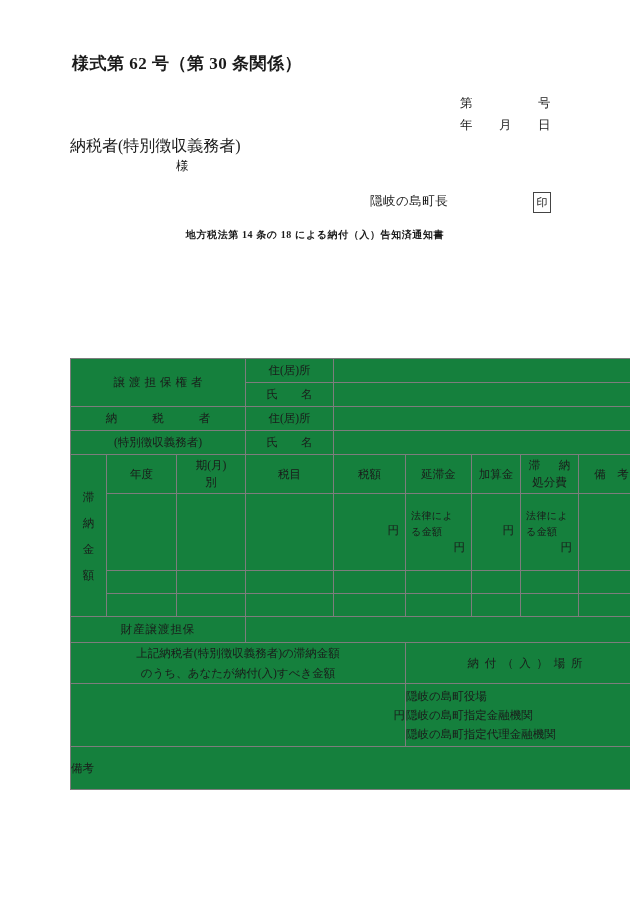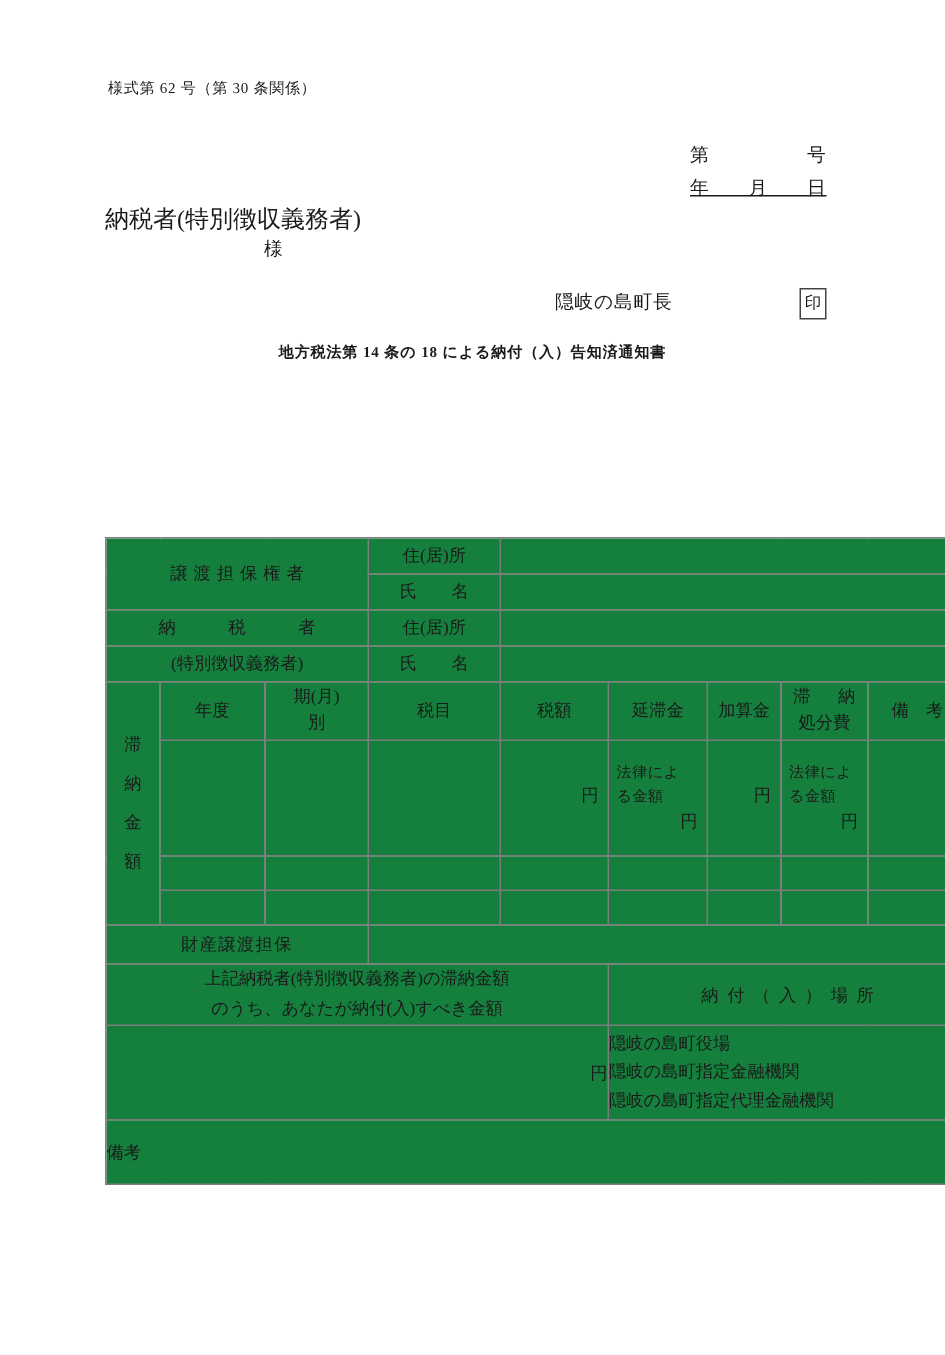--- a/index.html
+++ b/index.html
@@ -19,40 +19,40 @@
     position: absolute;
     inset: 0;
     background: #ffffff;
   }
 
   
   .form-no {
     position: absolute;
     left: 72px;
     top: 52px;
-    font-size: 10px;
+    font-size: 17px;
     letter-spacing: .5px;
     white-space: nowrap;
+    font-weight: bold;
   }
   .doc-number {
     position: absolute;
     left: 460px;
     top: 95px;
     font-size: 12.5px;
     white-space: nowrap;
     letter-spacing: .5px;
   }
   .doc-date {
     position: absolute;
     left: 460px;
     top: 117px;
     font-size: 12.5px;
     white-space: nowrap;
     letter-spacing: .5px;
-    text-decoration: underline;
   }
   .addressee {
     position: absolute;
     left: 70px;
     top: 136px;
     font-size: 16px;
     white-space: nowrap;
   }
   .addressee-honorific {
     position: absolute;

